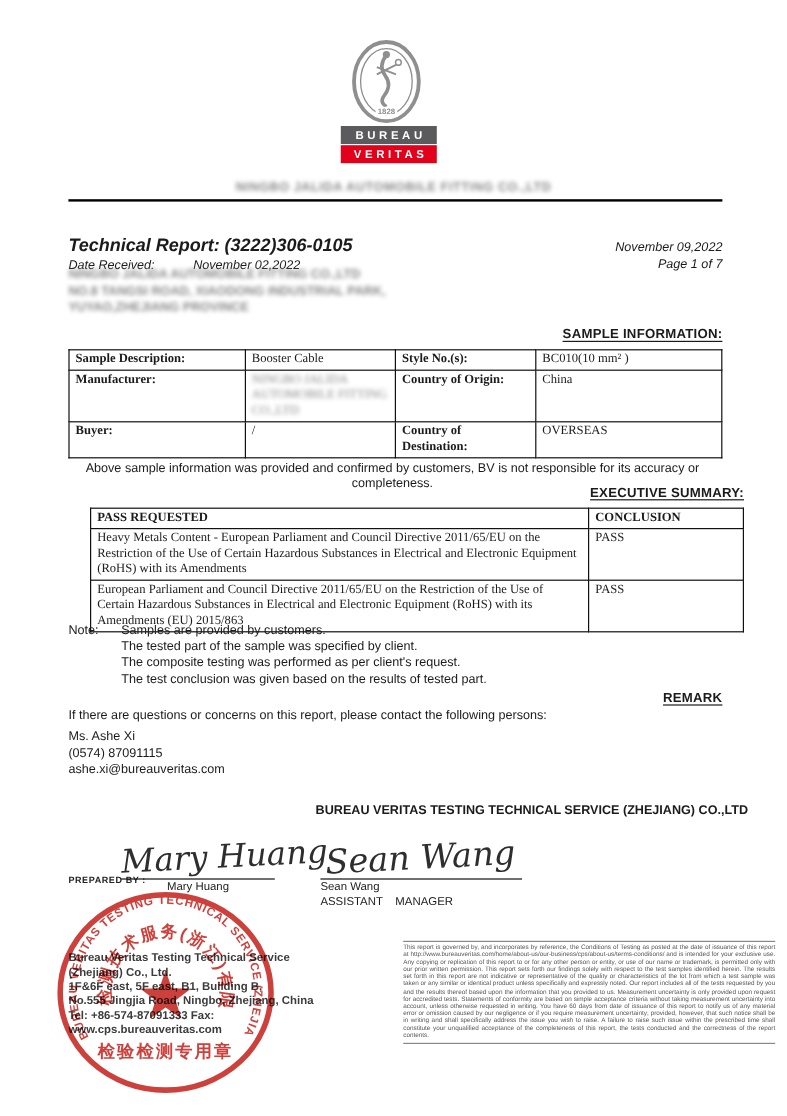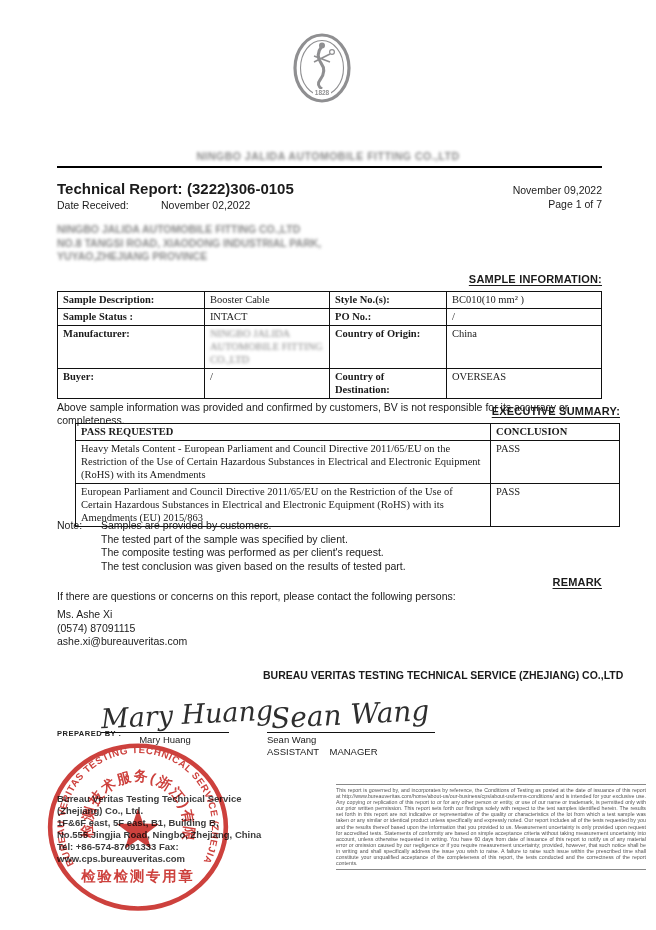--- a/index.html
+++ b/index.html
@@ -24,21 +24,21 @@
     letter-spacing:1px; white-space:nowrap;
   }
   .blur { filter:blur(1.6px); color:#8a8a8a; }
   .company-line {
     position:absolute; left:0; right:0; top:150px; text-align:center;
     font-size:10.5px; font-weight:bold; letter-spacing:0.5px;
   }
   .header-rule { position:absolute; left:57px; width:545px; top:166px; height:2px; background:#000; }
 
   
-  .meta { position:absolute; left:57px; top:180px; width:545px; }
+  .meta { position:absolute; left:57px; top:196px; width:545px;font-style:italic; }
   .meta-row { position:relative; display:flex; align-items:baseline; }
   .meta-label-lg { font-size:15px; font-weight:bold; width:130px; }
   .meta-value-lg { font-size:15px; font-weight:bold; }
   .meta-label-sm { font-size:10.5px; width:104px; }
   .meta-value-sm { font-size:10.5px; }
   .meta-right { position:absolute; right:0; bottom:1px; font-size:10.5px; }
 
   
   .cust-address { position:absolute; left:57px; top:223px; font-size:10.5px; line-height:13.5px; font-weight:bold; }
 
@@ -49,21 +49,21 @@
   }
 
   
   .sample-section { position:absolute; left:57px; top:273px; width:545px; }
   table.doc { border-collapse:collapse; width:545px; margin-top:6px; }
   table.doc td, table.doc th {
     border:1.6px solid #111; font-size:10.5px; padding:1px 5px 2px 5px;
     vertical-align:top; text-align:left; line-height:13px;font-family:Liberation Serif, serif;
   }
   .lbl { font-weight:bold; }
-  .sample-note { font-size:10.5px; line-height:13px; margin-top:2px; width:540px; }
+  .sample-note { font-size:10.5px; line-height:13px; margin-top:2px; width:540px;text-align:center; }
 
   
   .exec-section { position:absolute; left:47px; top:405px; width:545px;margin-left:28px; }
   table.doc th { font-weight:bold; }
   td.center, th.center { text-align:center; vertical-align:middle; }
 
   
   .note-section { position:absolute; left:57px; top:519px; display:flex; font-size:10.5px; }
   .note-label { width:44px; font-weight:normal; }
   .note-lines div { line-height:13.5px; }
@@ -115,20 +115,24 @@
     <svg width="60" height="72" viewBox="0 0 60 72">
       <ellipse cx="30" cy="36" rx="27" ry="33" fill="none" stroke="#8f8f91" stroke-width="3.2"></ellipse>
       <ellipse cx="30" cy="36" rx="21.5" ry="27.5" fill="none" stroke="#8f8f91" stroke-width="1.1"></ellipse>
       <path d="M30 14 q-7 9 -1 17 q6 8 -1 17 q-4 5 2 9" fill="none" stroke="#8f8f91" stroke-width="3"></path>
       <circle cx="30" cy="13.5" r="3" fill="#8f8f91"></circle>
       <path d="M22 24 l16 6 M38 22 l-16 8" stroke="#8f8f91" stroke-width="1.6"></path>
       <circle cx="40" cy="20" r="2.4" fill="none" stroke="#8f8f91" stroke-width="1.2"></circle>
       <rect x="21" y="57" width="18" height="7" fill="#ffffff"></rect>
       <text x="30" y="63" text-anchor="middle" font-size="6.5" font-weight="bold" fill="#8f8f91" font-family="Liberation Sans, sans-serif">1828</text>
     </svg>
+  </div>
+  <div class="brand">
+    <div class="brand-top">BUREAU</div>
+    <div class="brand-bottom">VERITAS</div>
   </div>
 
   <div class="company-line blur">NINGBO JALIDA AUTOMOBILE FITTING CO.,LTD</div>
   <div class="header-rule"></div>
 
   <div class="meta">
     <div class="meta-row">
       <span class="meta-label-lg">Technical Report:</span>
       <span class="meta-value-lg">(3222)306-0105</span>
       <span class="meta-right">November 09,2022</span>
@@ -154,26 +158,20 @@
           <col style="width:23%">
           <col style="width:21.5%">
           <col style="width:28.5%">
         </colgroup>
       <tbody>
           <tr>
         <td class="lbl">Sample Description:</td>
         <td>Booster Cable</td>
         <td class="lbl">Style No.(s):</td>
         <td>BC010(10 mm² )</td>
-      </tr>
-      <tr>
-        <td class="lbl">Sample Status :</td>
-        <td>INTACT</td>
-        <td class="lbl">PO No.:</td>
-        <td>/</td>
       </tr>
       <tr>
         <td class="lbl">Manufacturer:</td>
         <td class="blur" style="height:30px;">NINGBO JALIDA AUTOMOBILE FITTING CO.,LTD</td>
         <td class="lbl">Country of Origin:</td>
         <td>China</td>
       </tr>
       <tr>
         <td class="lbl">Buyer:</td>
         <td>/</td>

